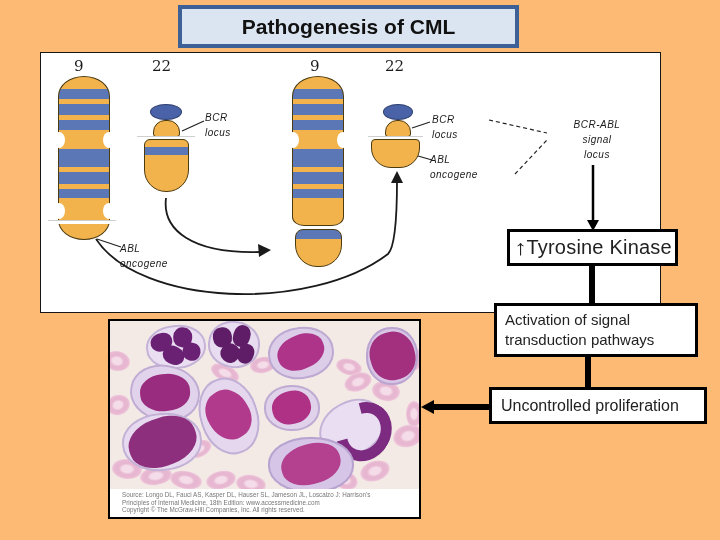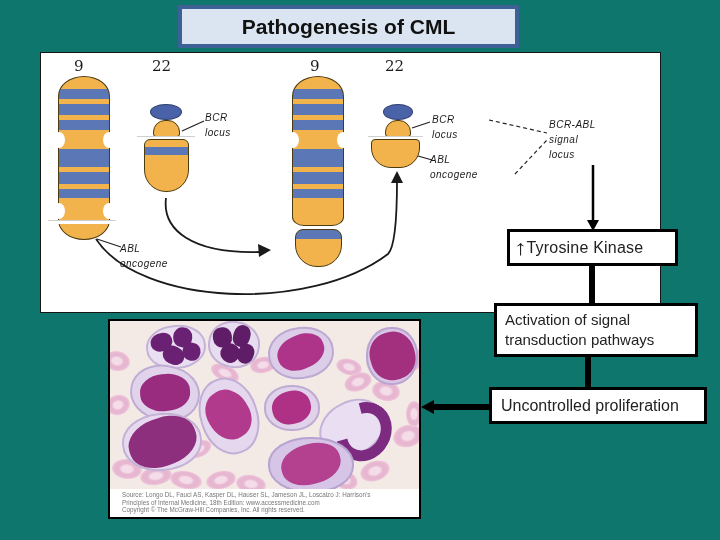--- a/index.html
+++ b/index.html
@@ -1,16 +1,16 @@
 <!DOCTYPE html>
 <html><head>
 <meta charset="utf-8">
 <style>
   html,body{margin:0;padding:0;background:#fff;}
-  .stage{position:relative;width:720px;height:540px;background:#0f766e;overflow:hidden;
+  .stage{position:relative;width:720px;height:540px;background:#fdba74;overflow:hidden;
          font-family:"Liberation Sans",sans-serif;}
 
   
   .title-box{position:absolute;left:178px;top:5px;width:333px;height:35px;
     background:#dbe5f1;border:4px solid #3d6096;display:flex;align-items:center;justify-content:center;}
   .title-box span{font-size:21px;font-weight:bold;color:#111;}
 
   
   .panel{position:absolute;left:40px;top:52px;width:619px;height:259px;background:#fff;border:1px solid #161616;}
 
@@ -34,30 +34,30 @@
   .body22a{left:144px;top:139px;width:45px;height:53px;border-radius:6px 6px 22px 22px;
     background:linear-gradient(#f2b34c 0 7px,#5c77b5 7px 15px,#f2b34c 15px);}
   .body22b{left:371px;top:139px;width:49px;height:29px;border-radius:4px 4px 20px 20px;background:#f2b34c;}
   .cutline{position:absolute;height:3px;background:#fff;border-top:1px solid #cfcfcf;}
   .notch{position:absolute;width:12px;height:16px;background:#fff;border-radius:50%;}
 
   
   .dlabel{position:absolute;font-family:Liberation Sans, sans-serif;font-style:italic;font-size:10px;
     line-height:15px;color:#1b1b1b;letter-spacing:.5px;}
   .dnum{position:absolute;font-family:"DejaVu Serif",serif;font-size:15px;color:#1b1b1b;}
-  .hybrid{width:96px;}
+  .hybrid{text-align:center;width:96px;}
 
   
   .overlay{position:absolute;left:0;top:0;width:720px;height:540px;pointer-events:none;}
 
   
   .fbox{position:absolute;background:#fff;border:3px solid #000;box-sizing:content-box;color:#222;}
   .tyrosine{left:507px;top:229px;width:160px;height:31px;display:flex;align-items:center;padding-left:5px;}
   .tyrosine .up{font-weight:bold;font-size:21px;transform:scaleX(1.25);margin-right:1px;line-height:20px;}
-  .tyrosine .lab{font-size:16px;letter-spacing:.2px;}
+  .tyrosine .lab{font-size:20px;letter-spacing:.2px;}
   .activation{left:494px;top:303px;width:186px;height:44px;padding:4px 4px 0 8px;font-size:15px;line-height:20px;}
   .prolif{left:489px;top:387px;width:203px;height:31px;display:flex;align-items:center;padding-left:9px;font-size:16px;}
 
   
   .micro{position:absolute;left:108px;top:319px;width:309px;height:196px;border:2px solid #000;
     background:#f3eae6;overflow:hidden;}
   .rbc{position:absolute;border-radius:50%;
     background:radial-gradient(closest-side,#f5dce9 0 34%,#e7b6d0 55% 80%,#efc9dc 100%);}
   .wbc{position:absolute;border-radius:48%;box-shadow:inset 0 0 0 2px rgba(130,100,165,.35);}
   .speck{background-image:radial-gradient(rgba(110,60,140,.3) 1px,rgba(0,0,0,0) 1.6px);background-size:5px 5px;}

